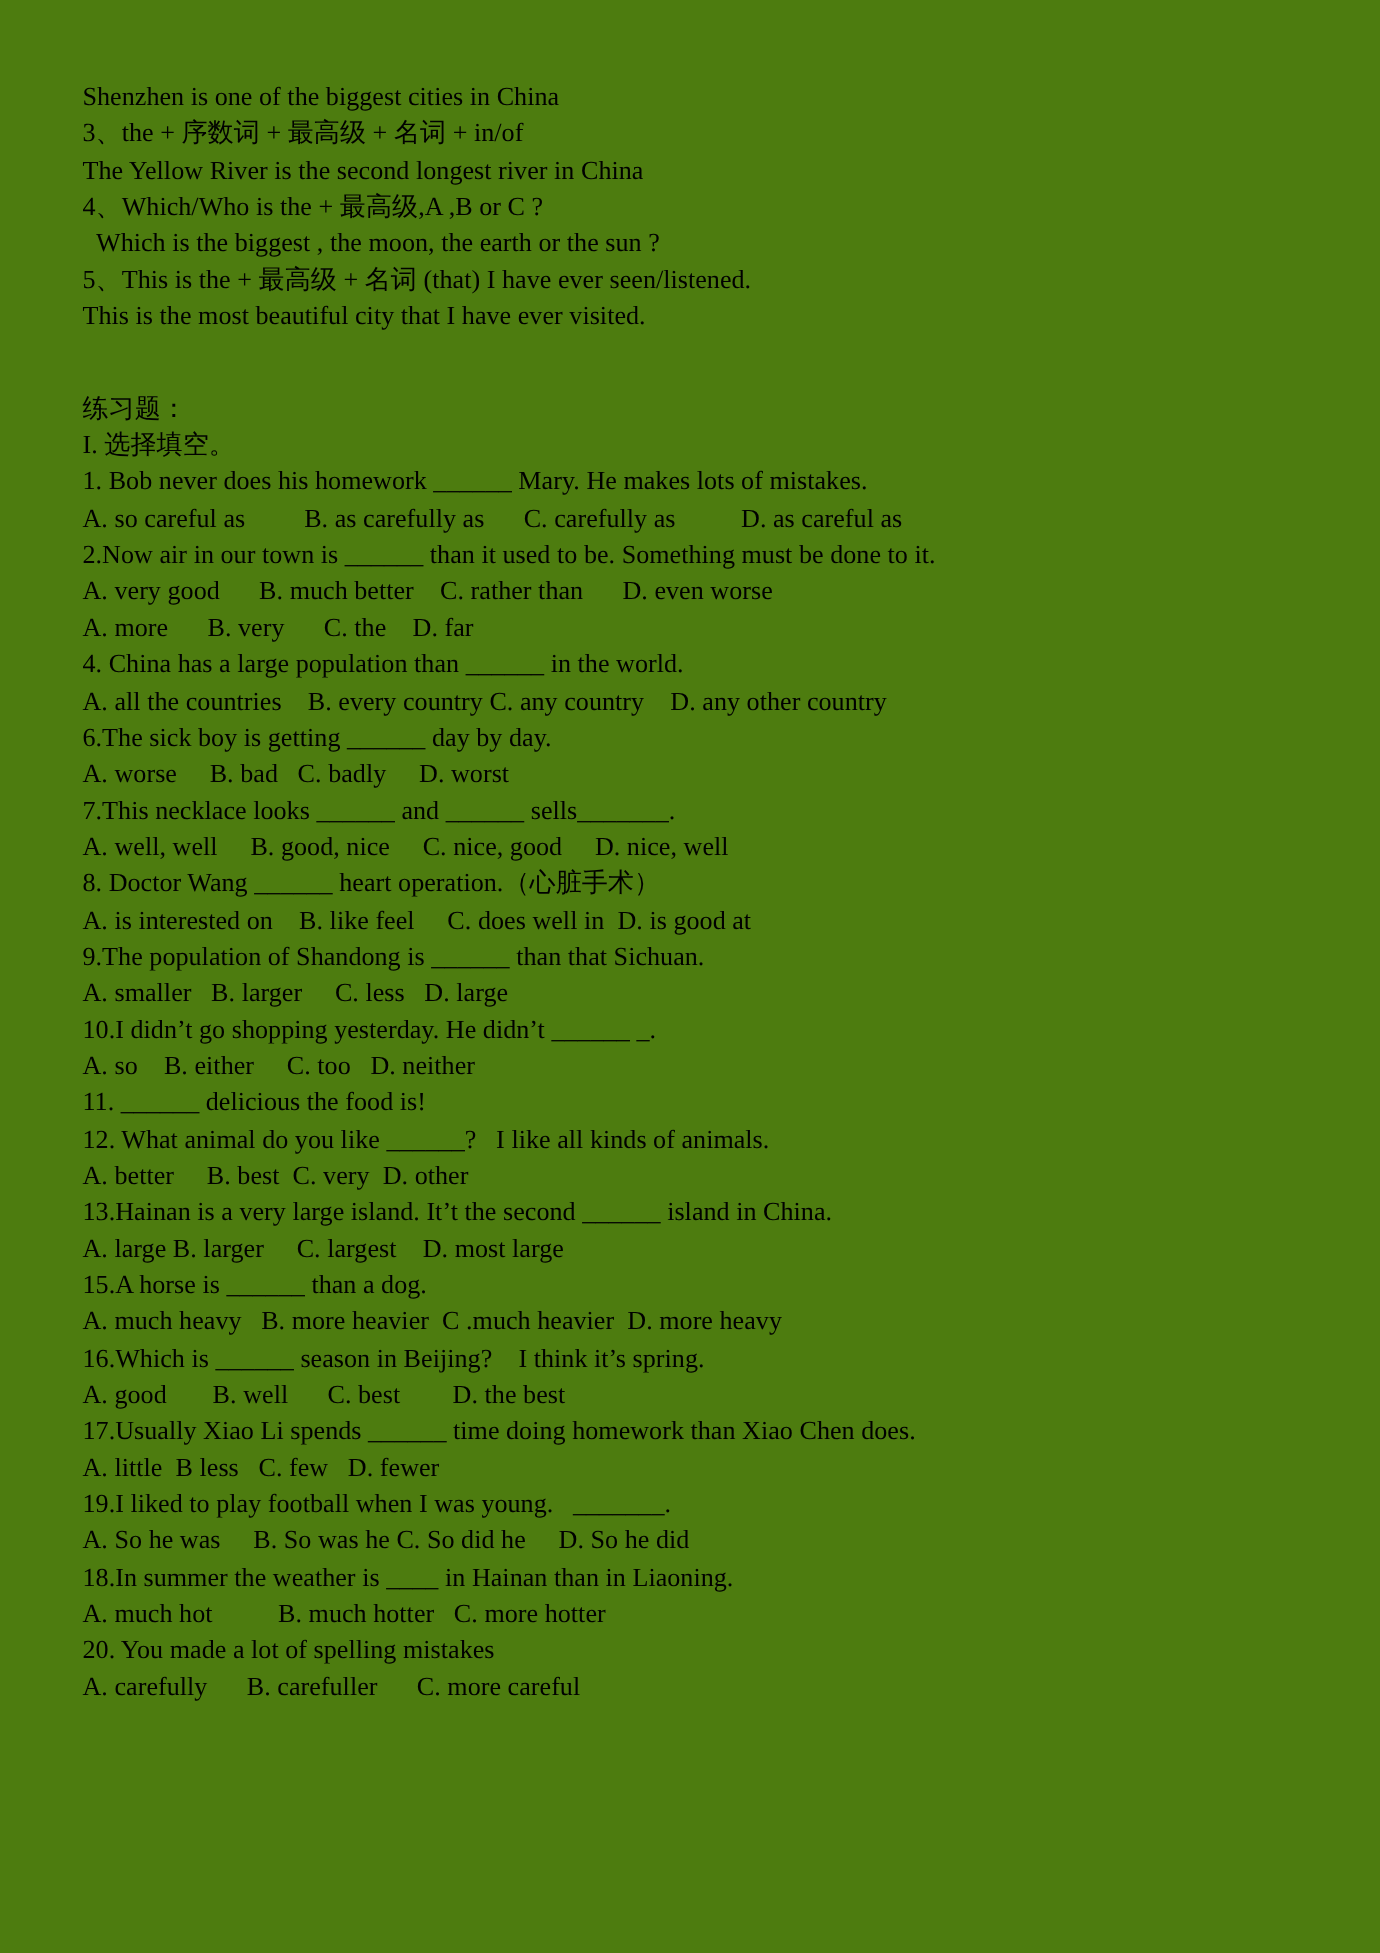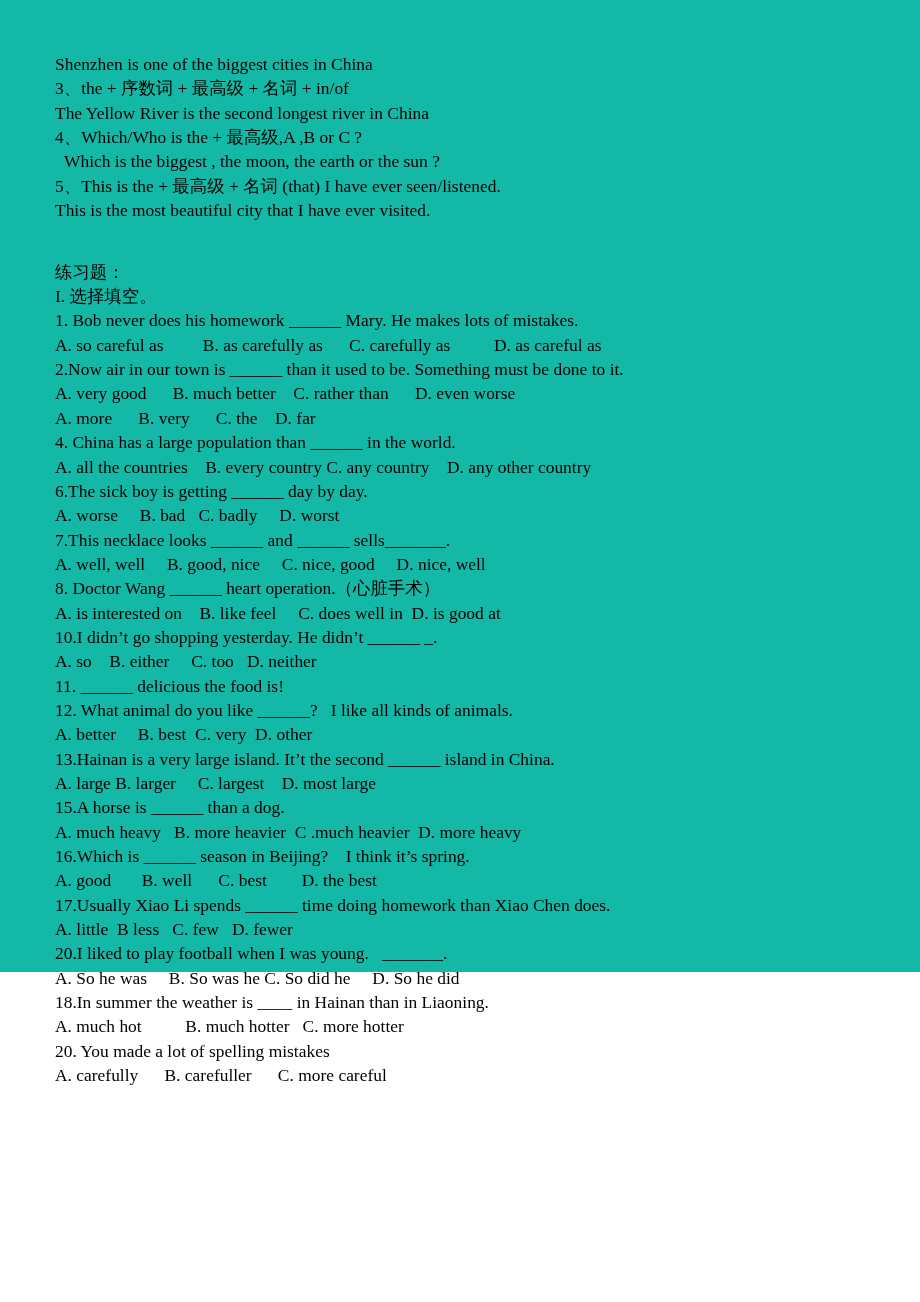--- a/index.html
+++ b/index.html
@@ -10,22 +10,22 @@
   body {
     width: 920px;
     height: 1302px;
     font-family: "Liberation Serif", "DejaVu Serif", serif;
     color: #000000;
     overflow: hidden;
   }
   #page {
     position: relative;
     width: 920px;
-    height: 972px;
-    background: #14b8a6;
+    height: 1302px;
+    background: #4d7c0f;
     padding: 0;
     box-sizing: border-box;
     font-family: Liberation Serif, serif;
   }
   .doc-body {
     position: absolute;
     left: 55px;
     top: 52px;
     width: 830px;
   }
@@ -99,20 +99,24 @@
       <div>
         <div class="line">7.This necklace looks ______ and ______ sells_______.</div>
         <div class="line">A. well, well     B. good, nice     C. nice, good     D. nice, well</div>
       </div>
 
       <div>
         <div class="line">8. Doctor Wang ______ heart operation.（心脏手术）</div>
         <div class="line">A. is interested on    B. like feel     C. does well in  D. is good at</div>
       </div>
 
+      <div>
+        <div class="line">9.The population of Shandong is ______ than that Sichuan.</div>
+        <div class="line">A. smaller   B. larger     C. less   D. large</div>
+      </div>
 
       <div>
         <div class="line">10.I didn’t go shopping yesterday. He didn’t ______ _.</div>
         <div class="line">A. so    B. either     C. too   D. neither</div>
       </div>
 
       <div>
         <div class="line">11. ______ delicious the food is!</div>
       </div>
 
@@ -136,21 +140,21 @@
         <div class="line">16.Which is ______ season in Beijing?    I think it’s spring.</div>
         <div class="line">A. good       B. well      C. best        D. the best</div>
       </div>
 
       <div>
         <div class="line">17.Usually Xiao Li spends ______ time doing homework than Xiao Chen does.</div>
         <div class="line">A. little  B less   C. few   D. fewer</div>
       </div>
 
       <div>
-        <div class="line">20.I liked to play football when I was young.   _______.</div>
+        <div class="line">19.I liked to play football when I was young.   _______.</div>
         <div class="line">A. So he was     B. So was he C. So did he     D. So he did</div>
       </div>
 
       <div>
         <div class="line">18.In summer the weather is ____ in Hainan than in Liaoning.</div>
         <div class="line">A. much hot          B. much hotter   C. more hotter</div>
       </div>
 
       <div>
         <div class="line">20. You made a lot of spelling mistakes</div>

